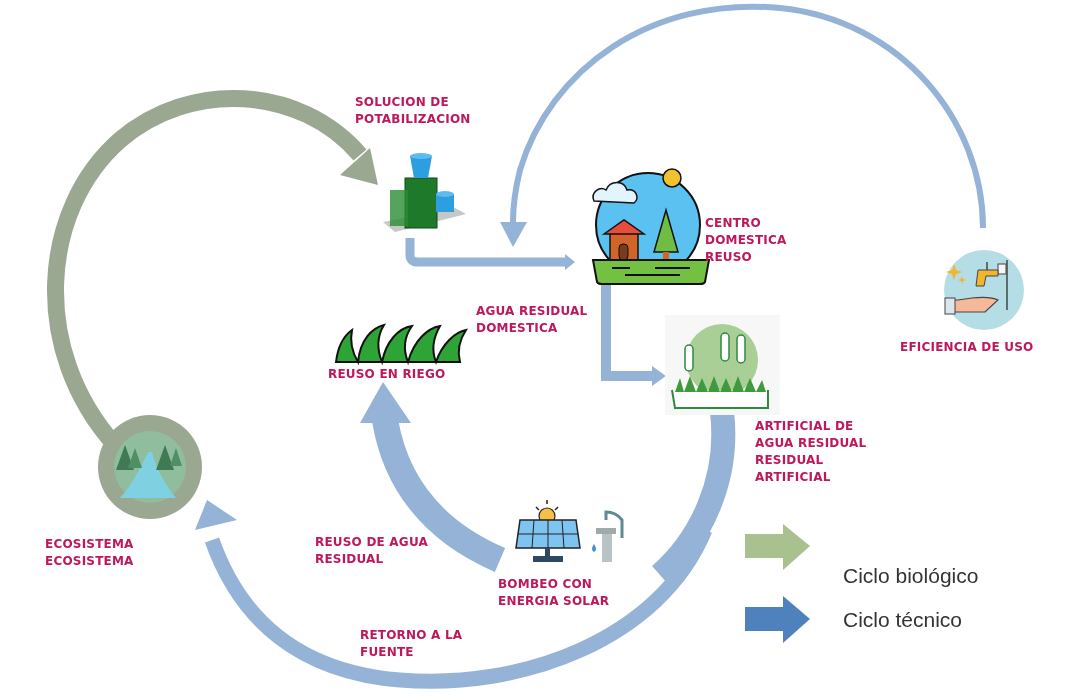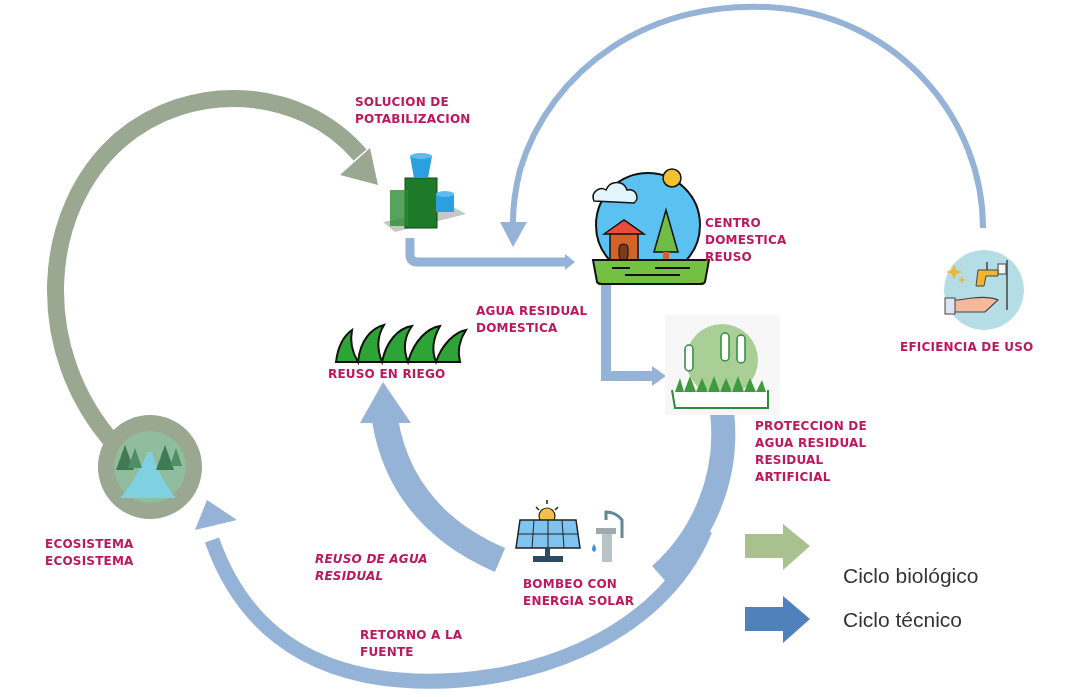--- a/index.html
+++ b/index.html
@@ -151,41 +151,41 @@
 <div class="lbl" style="left:900px;top:339px;width:160px;">
   <span>EFICIENCIA DE USO</span>
 </div>
 
 <div class="lbl" style="left:476px;top:303px;width:132px;">
   <span>AGUA RESIDUAL</span>
   <span>DOMESTICA</span>
 </div>
 
 <div class="lbl" style="left:755px;top:418px;width:145px;">
-  <span>PROTECCION DE</span>
+  <span>ARTIFICIAL DE</span>
   <span>AGUA RESIDUAL</span>
   <span>RESIDUAL</span>
   <span>ARTIFICIAL</span>
 </div>
 
 <div class="lbl" style="left:328px;top:366px;width:140px;">
   <span>REUSO EN RIEGO</span>
 </div>
 
 <div class="lbl" style="left:45px;top:536px;width:115px;">
   <span>ECOSISTEMA</span>
   <span>ECOSISTEMA</span>
 </div>
 
-<div class="lbl" style="left:315px;top:551px;width:125px;font-style:italic;">
+<div class="lbl" style="left:315px;top:534px;width:125px;">
   <span>REUSO DE AGUA</span>
   <span>RESIDUAL</span>
 </div>
 
-<div class="lbl" style="left:523px;top:576px;width:132px;">
+<div class="lbl" style="left:498px;top:576px;width:132px;">
   <span>BOMBEO  CON</span>
   <span>ENERGIA SOLAR</span>
 </div>
 
 <div class="lbl" style="left:360px;top:627px;width:110px;">
   <span>RETORNO A LA</span>
   <span>FUENTE</span>
 </div>
 
 <div class="legend-text" style="left:843px;top:564px;">Ciclo biológico</div>

